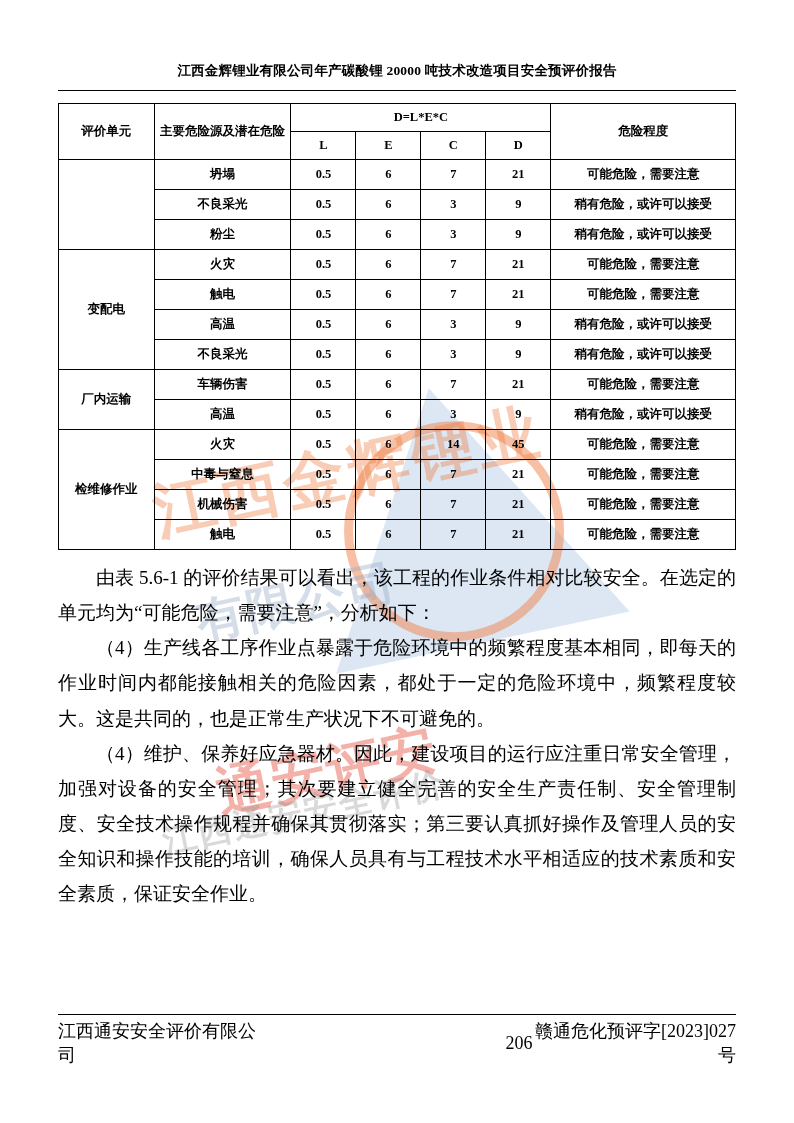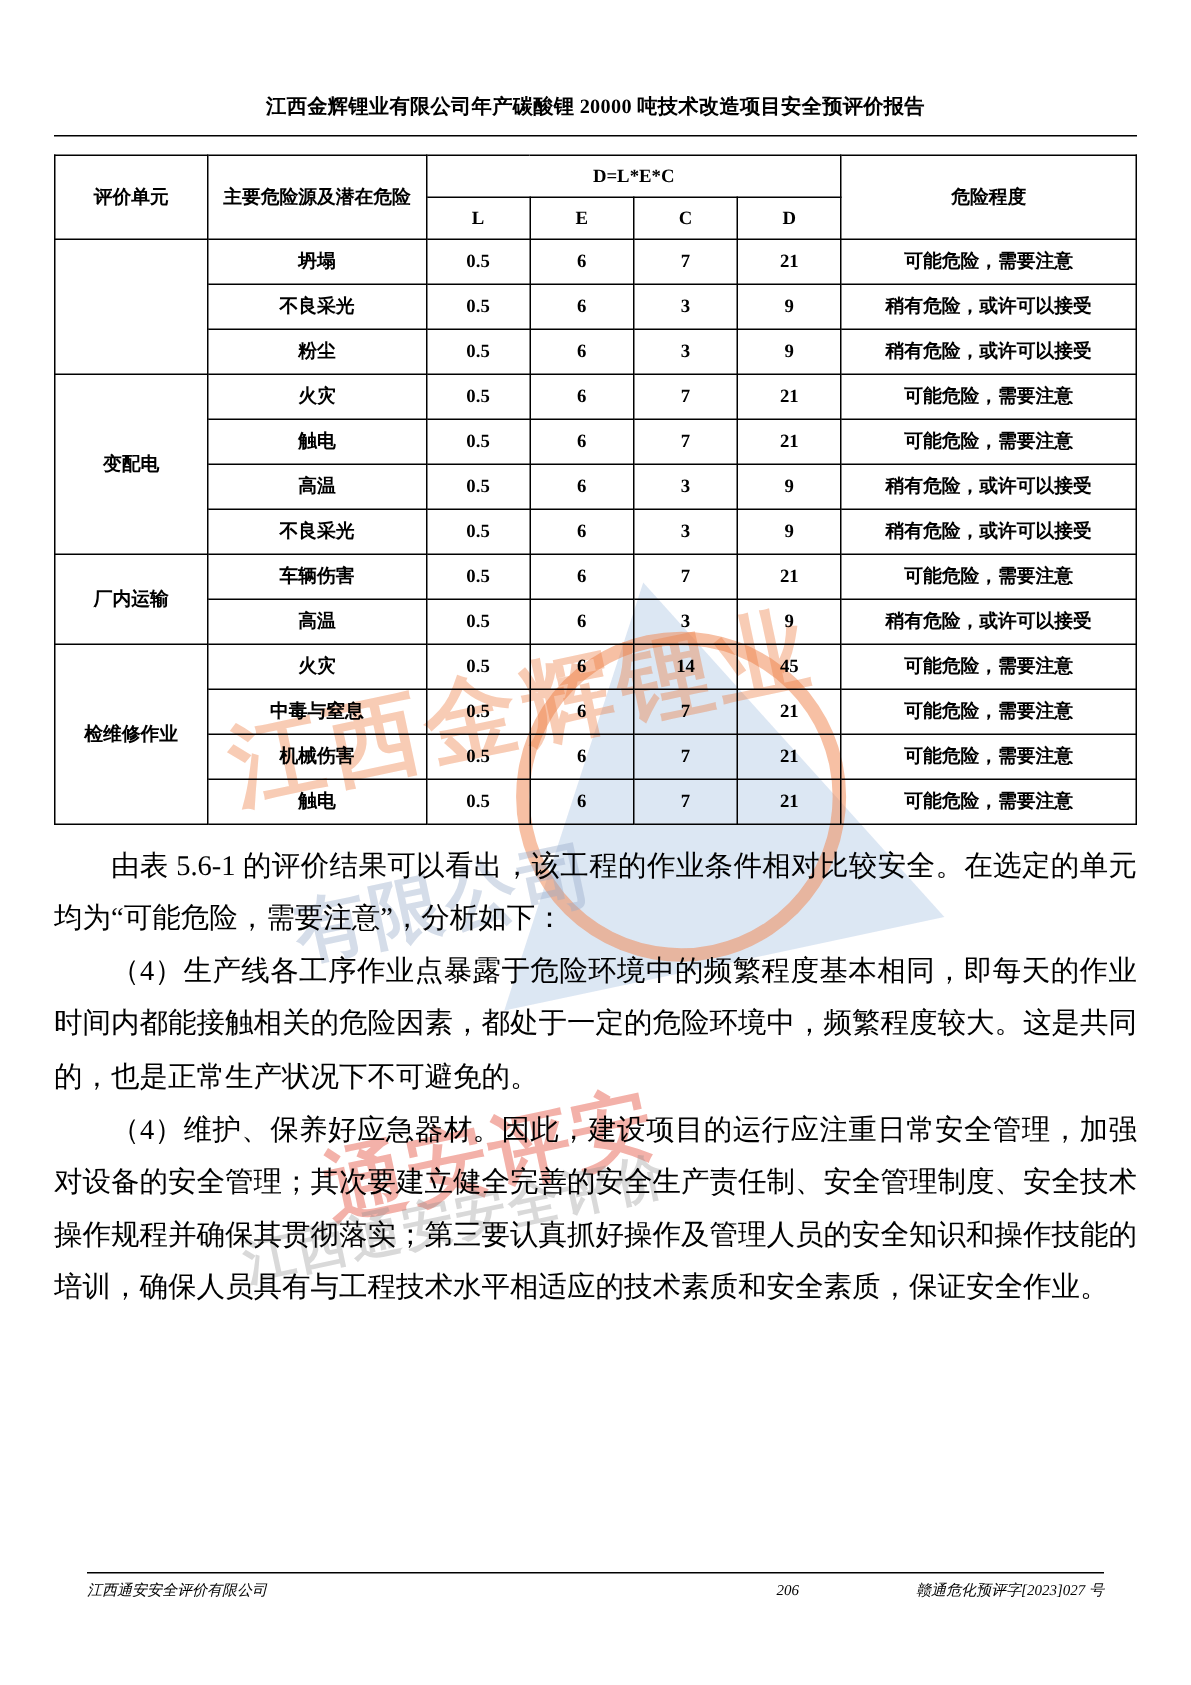--- a/index.html
+++ b/index.html
@@ -99,21 +99,21 @@
     color: rgba(140,140,140,0.33);
     letter-spacing: 2px;
     transform: rotate(-12deg);
     white-space: nowrap;
   }
 
   
   .content {
     position: relative;
     z-index: 10;
-    padding: 0 36px;
+    padding: 0 58px;
   }
   .doc-header {
     text-align: center;
     font-size: 13.5px;
     font-weight: bold;
     padding-top: 62px;
     padding-bottom: 8px;
     letter-spacing: 0.2px;
   }
   .header-rule {
@@ -166,22 +166,21 @@
   }
   .footer-rule {
     border: none;
     border-top: 1px solid #000;
     margin: 0 0 4px 0;
   }
   .footer-row {
     display: flex;
     justify-content: space-between;
     align-items: center;
-    font-size: 10px;
-    font-style: italic;
+    font-size: 18px;
   }
   .footer-center { flex: 1; text-align: right; }
   .footer-left { width: 30%; text-align: left; }
   .footer-right { width: 30%; text-align: right; }
 </style>
 </head>
 <body>
 
 <div class="page">
 

